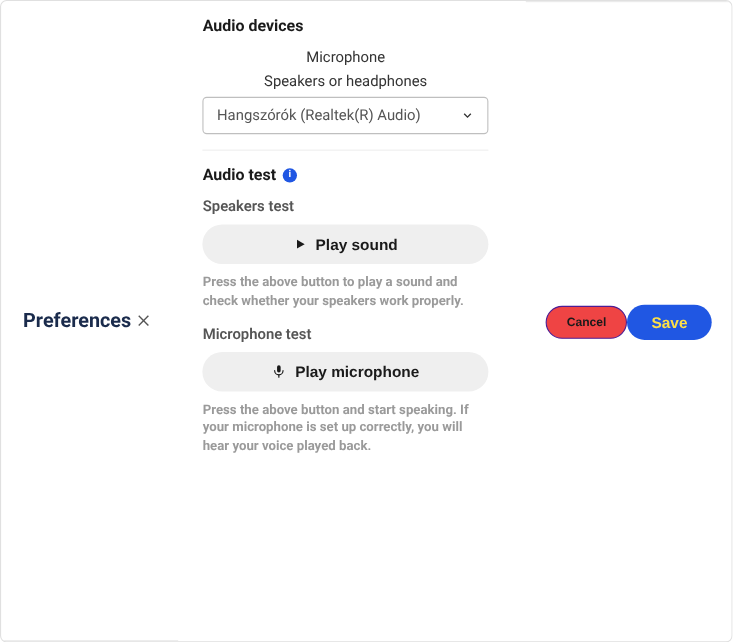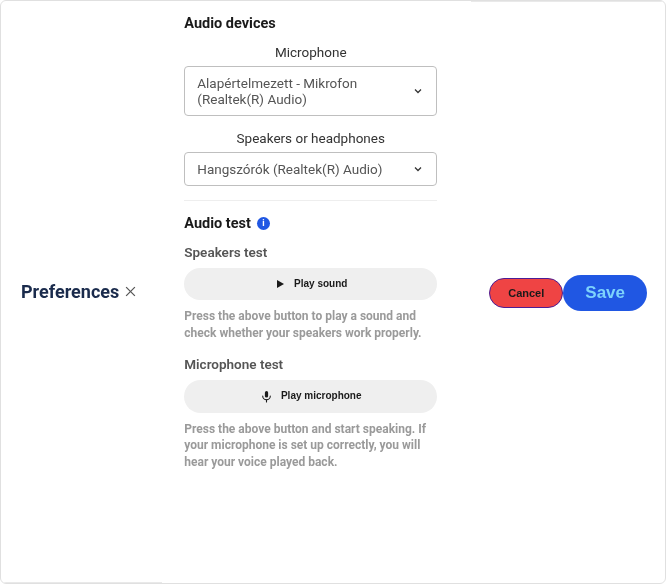--- a/index.html
+++ b/index.html
@@ -112,24 +112,25 @@
     font-weight: 600;
     color: #555;
     margin-bottom: 8px;
   }
   .pill-btn {
     width: 100%;
     background: #efefef;
     border: none;
     border-radius: 20px;
     padding: 10px 12px;
-    font-size: 10px;
+    font-size: 14px;
     font-weight: 600;
     color: #1a1a1a;
     display: flex;
+    align-items: center;
     justify-content: center;
     gap: 8px;
     cursor: pointer;
   }
   .pill-btn .icon { line-height: 0; }
   .help-text {
     font-size: 12px;
     color: #9a9a9a;
     line-height: 1.4;
     margin: 8px 0 14px 0;
@@ -148,22 +149,22 @@
     color: #1a1a1a;
     font-size: 11px;
     font-weight: 600;
     padding: 8px 18px;
     border-radius: 20px;
     cursor: pointer;
   }
   .btn-save {
     border: none;
     background: #2057e3;
-    color: #7dd3fc;
-    font-size: 17px;
+    color: #fde047;
+    font-size: 14px;
     font-weight: 600;
     padding: 8px 22px;
     border-radius: 20px;
     cursor: pointer;
   }
 </style>
 </head>
 <body>
 
 <div class="modal">
@@ -181,28 +182,20 @@
   </div>
 
   <div class="body">
 
 
     <div class="content">
 
       <div class="section-title">Audio devices</div>
 
       <div class="field-label">Microphone</div>
-      <div class="select">
-        <span>Alapértelmezett - Mikrofon (Realtek(R) Audio)</span>
-        <span class="chev">
-          <svg width="12" height="12" viewBox="0 0 24 24" fill="none" stroke="currentColor" stroke-width="2.5">
-              <polyline points="6 9 12 15 18 9"></polyline>
-            </svg>
-        </span>
-      </div>
 
       <div class="field-label">Speakers or headphones</div>
       <div class="select">
         <span>Hangszórók (Realtek(R) Audio)</span>
         <span class="chev">
           <svg width="12" height="12" viewBox="0 0 24 24" fill="none" stroke="currentColor" stroke-width="2.5">
               <polyline points="6 9 12 15 18 9"></polyline>
             </svg>
         </span>
       </div>

